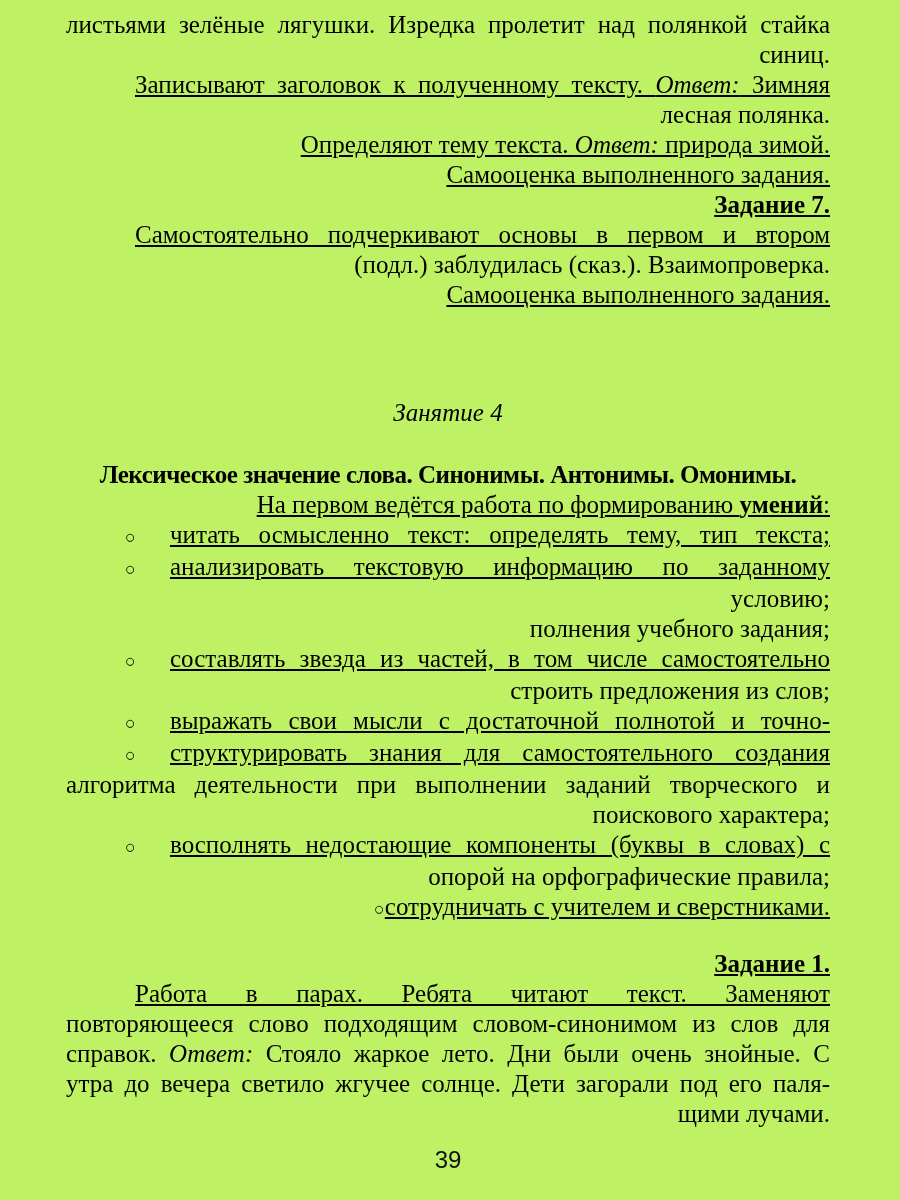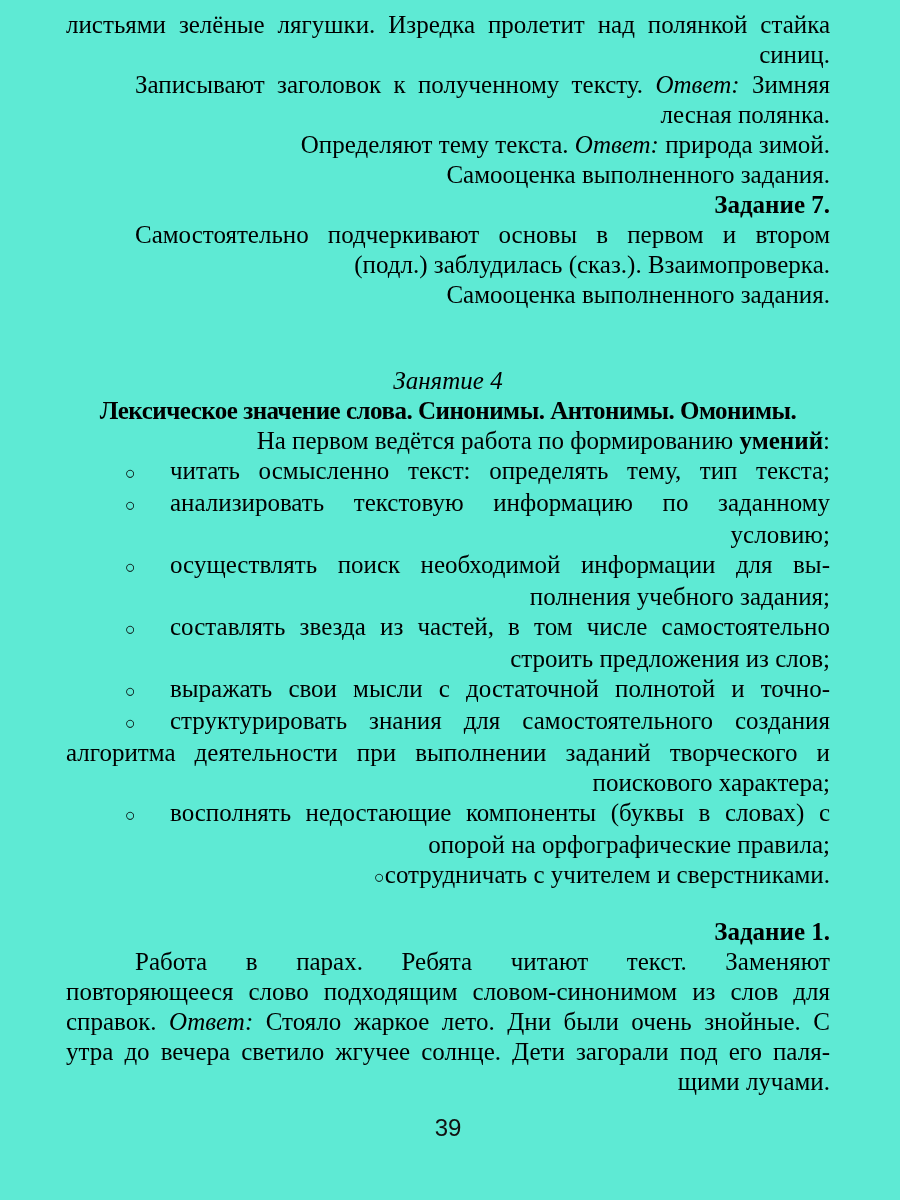--- a/index.html
+++ b/index.html
@@ -1,50 +1,50 @@
 <!DOCTYPE html>
 <html><head>
 <meta charset="utf-8">
 <style>
   html,body{margin:0;padding:0;background:#ffffff;}
   .page{
     position:relative;
     width:900px;height:1200px;
-    background:#5eead4;
+    background:#bef264;
     overflow:hidden;
     color:#000;
   }
   .content{
     position:absolute;
     left:66px;top:10px;
     width:764px;
   }
   .line{
     font-family:"Liberation Serif", serif;
     font-size:25px;
     line-height:30px;
     color:#000;
     text-align:right;
     white-space:normal;
   }
   
   .j{ text-align:justify; text-align-last:justify; }
   
-  .ind{ text-indent:69px; }
+  .ind{ text-indent:69px;text-decoration:underline; }
   
-  .bul{ text-indent:59px; }
+  .bul{ text-indent:59px;text-decoration:underline; }
   .bullet{
     display:inline-block;
     width:45px;
     text-indent:0;
     font-size:18px;
     line-height:30px;
     vertical-align:baseline;
   }
-  .ctr{ text-align:center; text-indent:0; }
+  .ctr{ text-align:center; text-indent:0;margin-top:32px; }
   .it{ font-style:italic; }
   .bd{ font-weight:bold; }
   .hb{ letter-spacing:-0.5px; }
   .gap-lg{ height:56px; }
   .gap-sm{ height:25px; }
   .pgnum{
     margin-top:16px;
     text-align:center;
     font-family:"Liberation Sans", sans-serif;
     font-size:24px;
@@ -69,21 +69,20 @@
       <div class="line ind j"><span class="seg">Самостоятельно подчеркивают основы в первом и втором</span></div>
       <div class="line "><span class="seg">(подл.) заблудилась (сказ.). Взаимопроверка.</span></div>
       <div class="line ind"><span class="seg">Самооценка выполненного задания.</span></div>
       <div class="gap-lg"></div>
       <div class="line ctr"><span class="seg it">Занятие 4</span></div>
       <div class="line ctr hb"><span class="seg bd">Лексическое значение слова. Синонимы. Антонимы. Омонимы.</span></div>
       <div class="line ind"><span class="seg">На первом ведётся работа по формированию </span><span class="seg bd">умений</span><span class="seg">:</span></div>
       <div class="line bul j"><span class="bullet">○</span><span class="seg">читать осмысленно текст: определять тему, тип текста;</span></div>
       <div class="line bul j"><span class="bullet">○</span><span class="seg">анализировать текстовую информацию по заданному</span></div>
       <div class="line "><span class="seg">условию;</span></div>
-      <div class="line bul j"><span class="bullet">○</span><span class="seg">осуществлять поиск необходимой информации для вы-</span></div>
       <div class="line "><span class="seg">полнения учебного задания;</span></div>
       <div class="line bul j"><span class="bullet">○</span><span class="seg">составлять звезда из частей, в том числе самостоятельно</span></div>
       <div class="line "><span class="seg">строить предложения из слов;</span></div>
       <div class="line bul j"><span class="bullet">○</span><span class="seg">выражать свои мысли с достаточной полнотой и точно-</span></div>
       <div class="line bul j"><span class="bullet">○</span><span class="seg">структурировать знания для самостоятельного создания</span></div>
       <div class="line j"><span class="seg">алгоритма деятельности при выполнении заданий творческого и</span></div>
       <div class="line "><span class="seg">поискового характера;</span></div>
       <div class="line bul j"><span class="bullet">○</span><span class="seg">восполнять недостающие компоненты (буквы в словах) с</span></div>
       <div class="line "><span class="seg">опорой на орфографические правила;</span></div>
       <div class="line bul"><span class="bullet">○</span><span class="seg">сотрудничать с учителем и сверстниками.</span></div>

